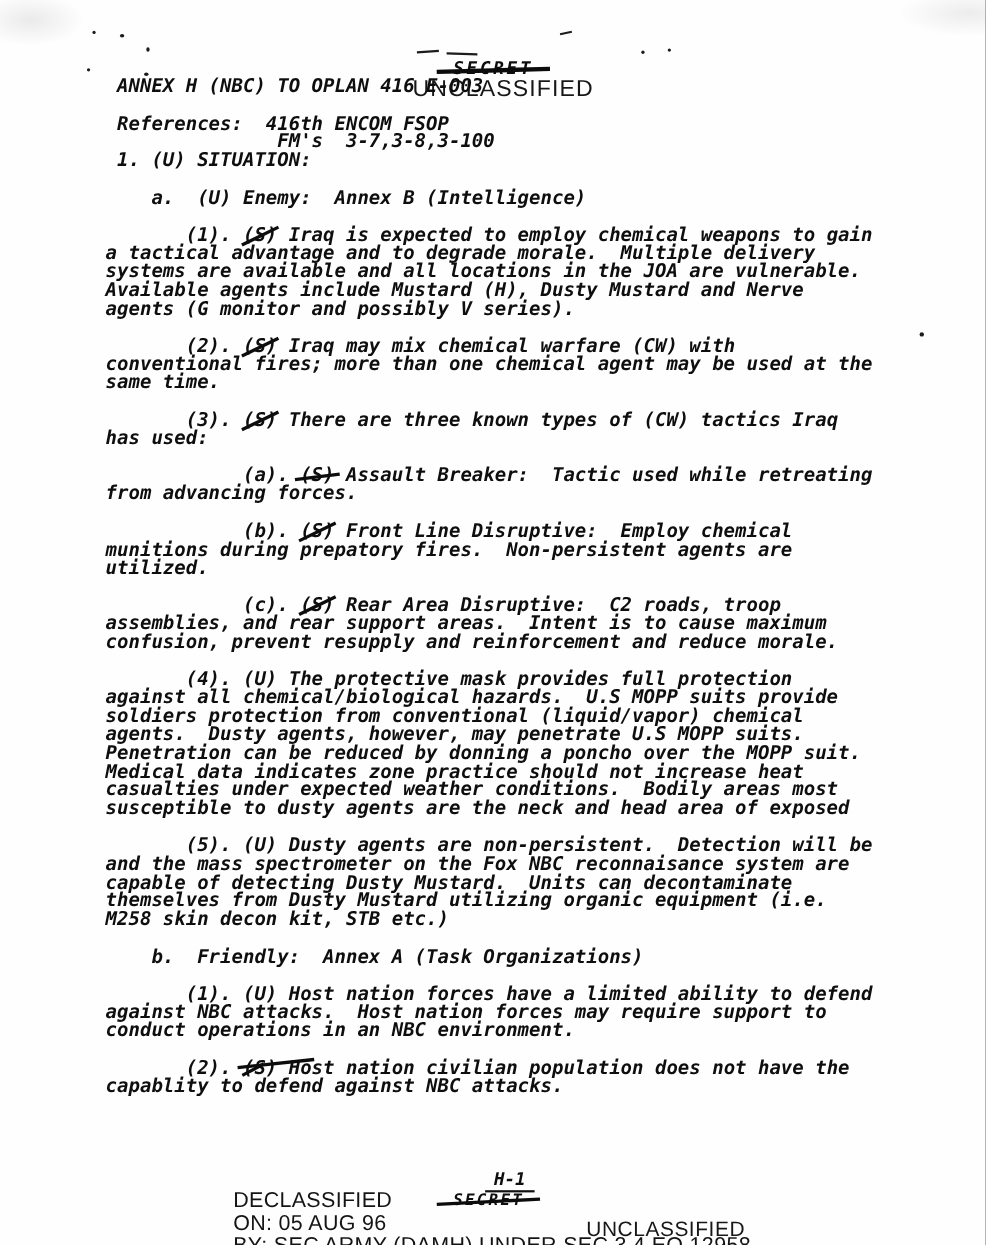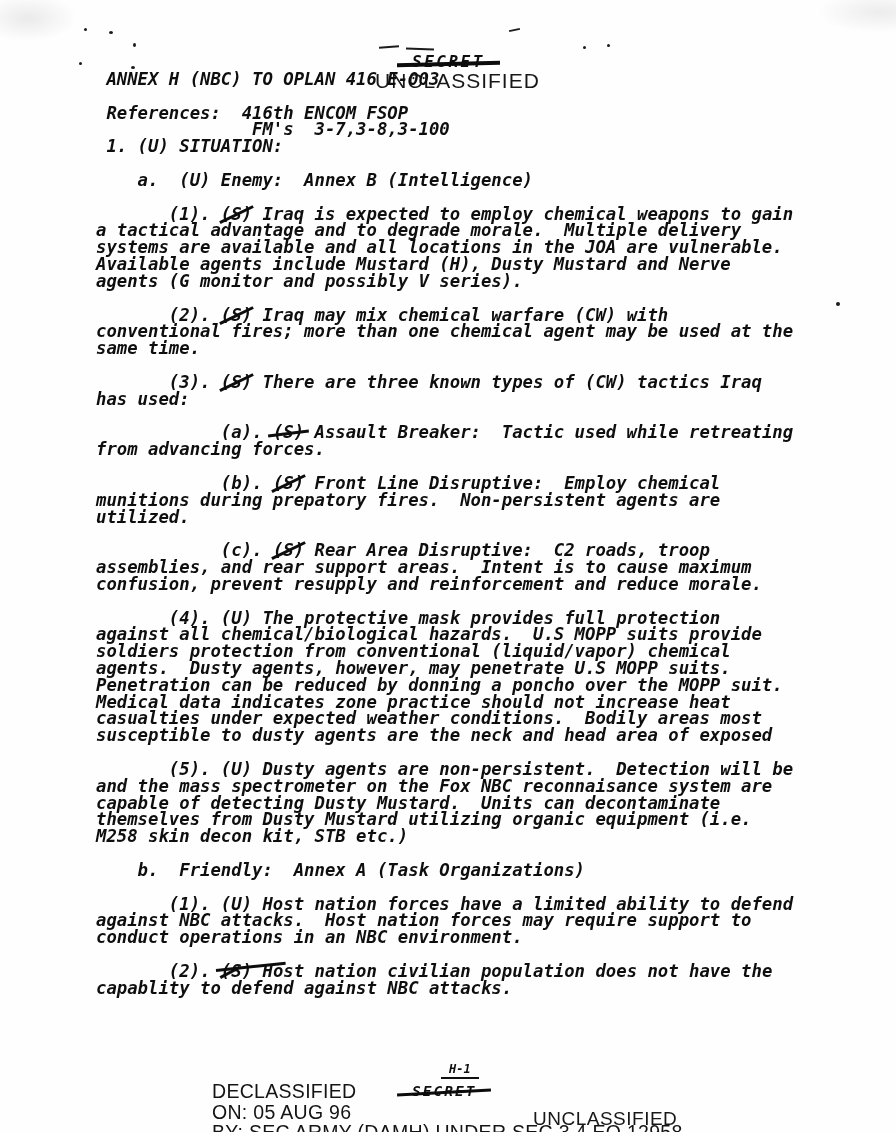--- a/index.html
+++ b/index.html
@@ -35,21 +35,21 @@
   .secret{position:absolute;font-style:italic;font-weight:bold;white-space:nowrap;}
   .top-secret{left:412px;top:52px;font-size:16px;letter-spacing:2.5px;}
   .bottom-secret{left:412px;top:1083px;font-size:14.5px;letter-spacing:2px;}
   .struck{position:relative;display:inline-block;}
   .struck::after{
     content:"";position:absolute;left:-15px;right:-15px;top:50%;
     border-top:4px solid #0c0c0c;transform:rotate(-1.5deg);
   }
   .struck.thin::after{border-top-width:3px;transform:rotate(-3deg);}
   
-  .pageno{position:absolute;left:441px;top:1062px;font-style:italic;font-weight:bold;font-size:12px;}
+  .pageno{position:absolute;left:441px;top:1062px;font-style:italic;font-weight:bold;font-size:16px;}
   .pageno .u{display:inline-block;border-bottom:2.5px solid #101010;padding:0 8px 1px 8px;}
   
   #doc-body{
     position:absolute;left:0;top:71px;width:896px;
     padding-left:96px;box-sizing:border-box;
     font-style:italic;font-weight:bold;
     font-size:17.3px;
   }
   .bl{height:16.83px;line-height:16.83px;white-space:pre;}
   .bl span{white-space:pre;}

